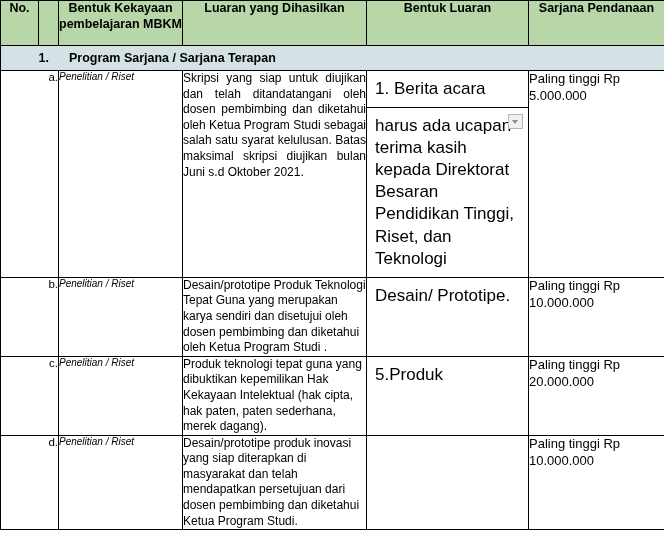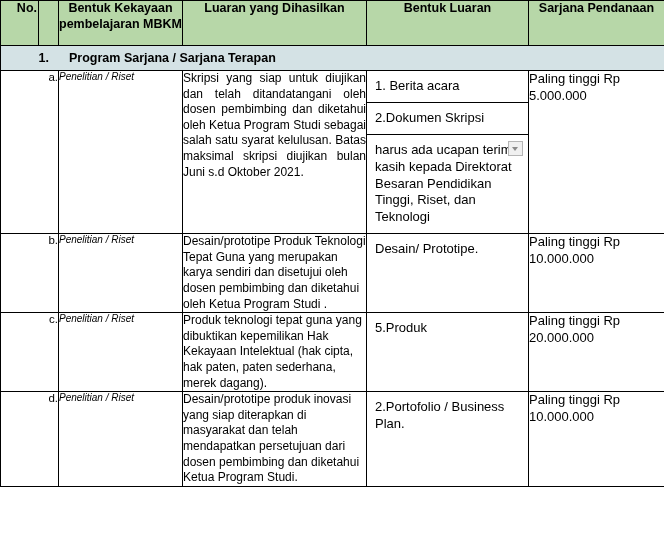--- a/index.html
+++ b/index.html
@@ -32,21 +32,21 @@
   .hdr-cell {
     background: #b7d7a8;
     text-align: center;
     vertical-align: middle;
     font-size: 12.5px;
     font-weight: bold;
     line-height: 1.25;
     padding: 7px 4px;
     height: 44px;
   }
-  .hdr-cell.narrow { padding-left: 1px; padding-right: 1px; text-align: right; }
+  .hdr-cell.narrow { padding-left: 1px; padding-right: 1px; }
   .hdr-blank { background: #b7d7a8; }
 
   
   .section-row td {
     background: #d4e2e5;
     border-left: 1px solid #000000;
     border-right: 1px solid #000000;
     border-top: 1px solid #000000;
     border-bottom: 1px solid #000000;
   }
@@ -92,21 +92,21 @@
   
   .inner-table {
     width: 100%;
     border-collapse: collapse;
     table-layout: fixed;
   }
   .inner-table td {
     border: none;
     border-bottom: 1px solid #000000;
     padding: 7px 8px 7px 8px;
-    font-size: 13px;
+    font-size: 17px;
     line-height: 1.30;
     vertical-align: top;
   }
   .inner-table tr:last-child td { border-bottom: none; }
   .inner-nobord td { border-bottom: none; }
 
   .sub-with-icon {
     position: relative;
     padding-right: 22px;
   }
@@ -171,23 +171,20 @@
       <td colspan="2" class="cell-letter">a.</td>
       <td class="cell-kegiatan">Penelitian / Riset</td>
       <td class="cell-luaran-desc just">Skripsi yang siap untuk diujikan dan telah ditandatangani oleh dosen pembimbing dan diketahui oleh Ketua Program Studi sebagai salah satu syarat kelulusan. Batas maksimal skripsi diujikan bulan Juni s.d Oktober 2021.</td>
       <td>
         <table class="inner-table">
           <tbody>
               <tr>
             <td>1. Berita acara</td>
           </tr>
           <tr>
-            <td>2.Dokumen Skripsi</td>
-          </tr>
-          <tr>
             <td class="sub-with-icon">
               <span>harus ada ucapan terima kasih kepada Direktorat Besaran Pendidikan Tinggi, Riset, dan Teknologi</span>
               <span class="dropdown-icon"></span>
             </td>
           </tr>
         </tbody>
           </table>
       </td>
       <td class="cell-dana">Paling tinggi Rp 5.000.000</td>
     </tr>
@@ -224,22 +221,19 @@
       <td class="cell-dana">Paling tinggi Rp 20.000.000</td>
     </tr>
 
     <tr>
       <td colspan="2" class="cell-letter">d.</td>
       <td class="cell-kegiatan">Penelitian / Riset</td>
       <td class="cell-luaran-desc">Desain/prototipe produk inovasi yang siap diterapkan di masyarakat dan telah mendapatkan persetujuan dari dosen pembimbing dan diketahui Ketua Program Studi.</td>
       <td>
         <table class="inner-table">
           <tbody>
-          <tr>
-            <td>2.Portofolio / Business Plan.</td>
-          </tr>
         </tbody>
           </table>
       </td>
       <td class="cell-dana">Paling tinggi Rp 10.000.000</td>
     </tr>
   </tbody>
 </table>
 
 </body></html>

